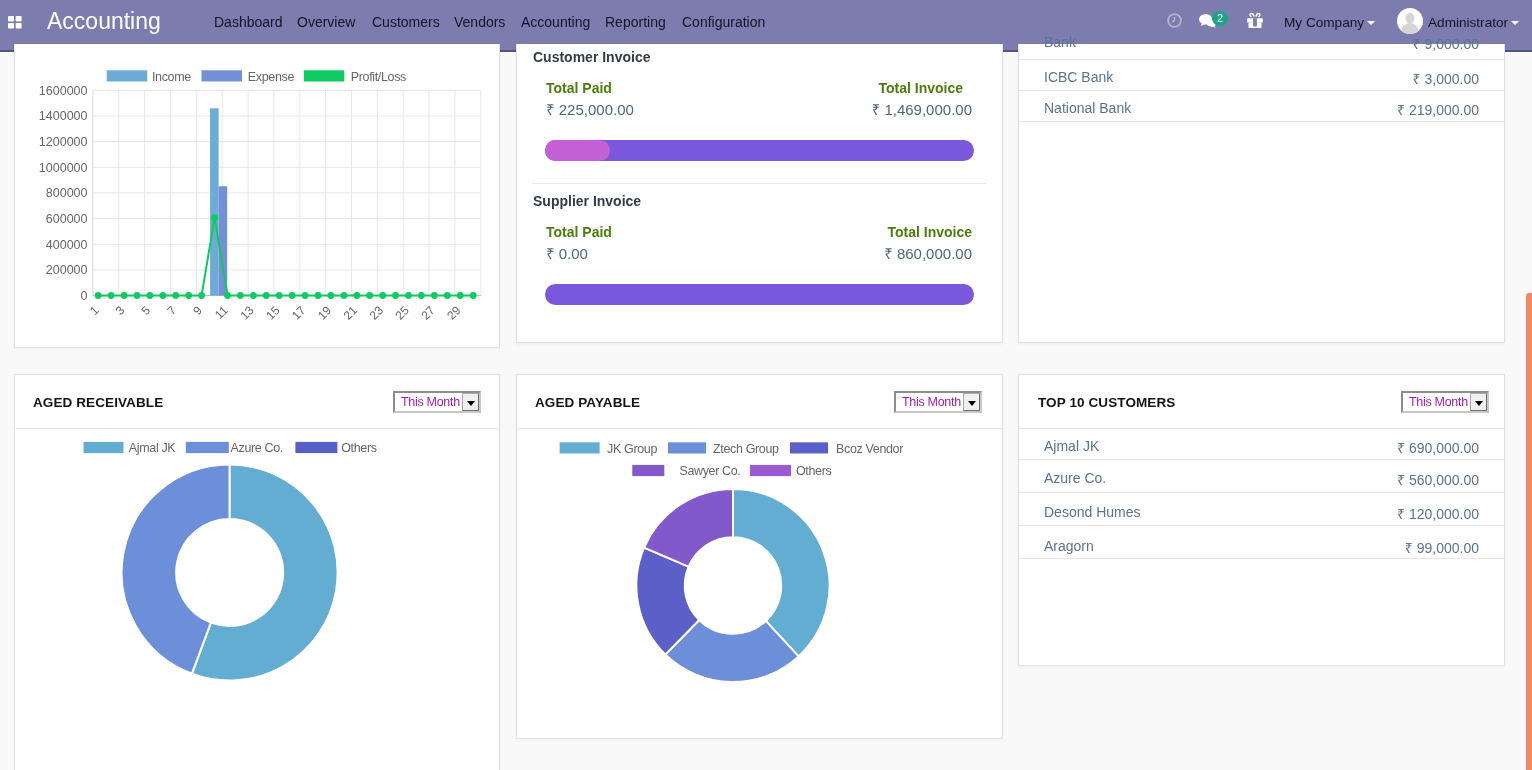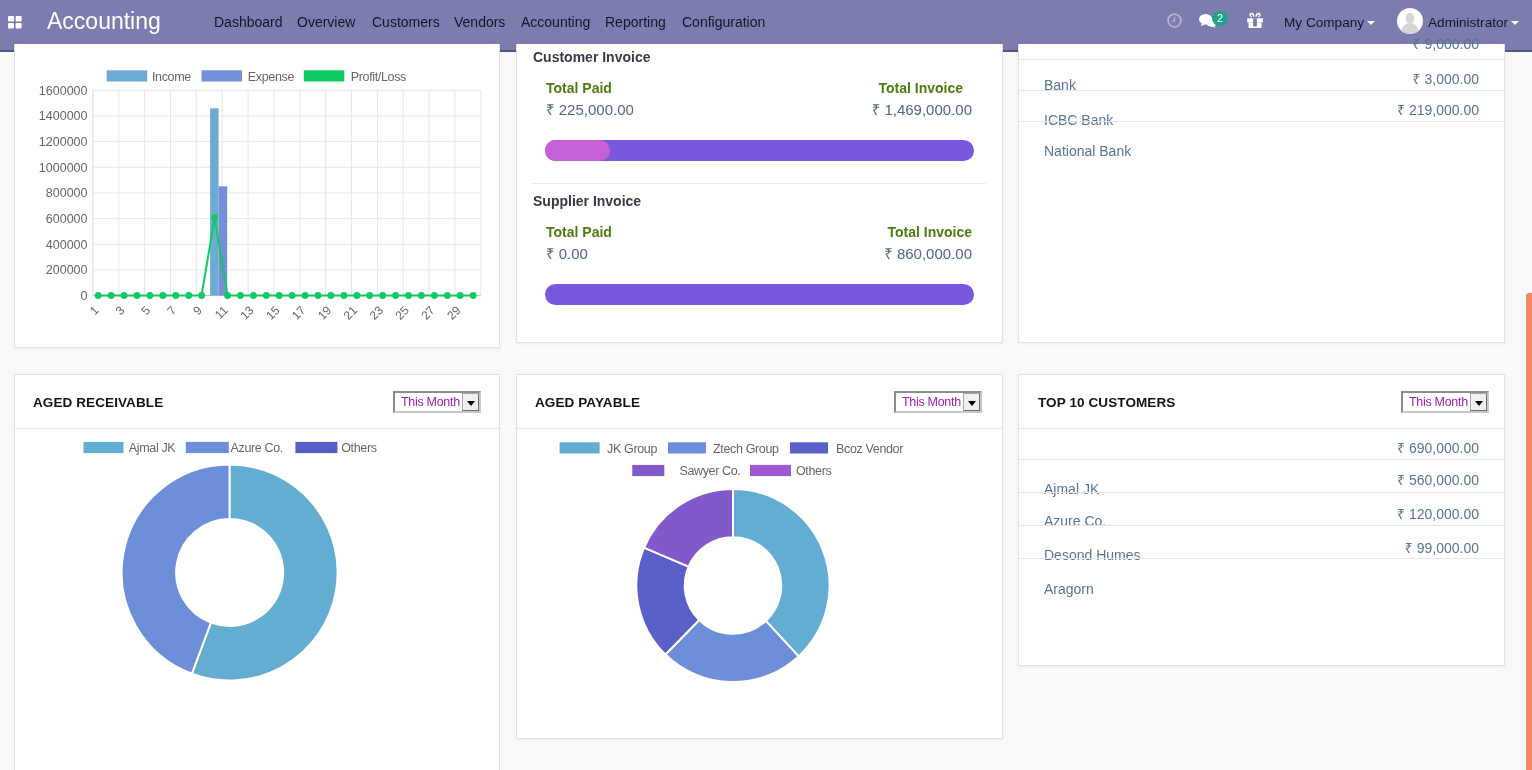--- a/index.html
+++ b/index.html
@@ -20,21 +20,21 @@
 .hdr .t{position:absolute;top:19.5px;font-size:13.5px;font-weight:bold;color:#141414;letter-spacing:.1px;}
 .sel{position:absolute;top:16px;width:88px;height:22px;background:#fff;overflow:hidden;white-space:nowrap;
 border-top:2px solid #8d8d8d;border-left:2px solid #8d8d8d;
 border-bottom:2px solid #c8c8c8;border-right:2px solid #c8c8c8;font-size:12.5px;color:#a21caf;}
 .sel .tx{position:absolute;left:6px;top:1.5px;letter-spacing:-0.3px;}
 .sel .btn{position:absolute;right:0;top:0;width:17px;height:18px;background:#f0f0f0;
 border:1px solid #a9a9a9;border-right-color:#6f6f6f;border-bottom-color:#6f6f6f;}
 .sel .btn:after{content:"";position:absolute;left:4px;top:6.5px;border:4px solid transparent;border-top:5px solid #000;border-bottom:none;}
 .row{position:absolute;left:0;right:0;height:31px;border-bottom:1px solid #e6e6e6;
 font-size:14px;color:#5b7491;}
-.row .n{position:absolute;left:25px;top:9px;margin-top:43px;}
+.row .n{position:absolute;left:25px;top:9px;}
 .row .v{position:absolute;right:25px;top:9px;}
 .sect{font-size:14px;font-weight:bold;color:#343b46;}
 .lbl{font-size:14px;font-weight:bold;color:#4d7c0f;}
 .val{font-size:15px;color:#50677f;}
 .pbar{position:absolute;height:21px;border-radius:10.5px;background:#7a58dd;}
 .pseg{position:absolute;left:0;top:0;height:21px;border-radius:10.5px;background:#c561d6;}
 #sb{position:absolute;left:1526px;top:293px;width:6px;height:477px;background:#ef8a63;border-radius:3px 0 0 0;}
 </style></head><body>
 <div id="nav">
   <svg style="position:absolute;left:8px;top:16px" width="14" height="13" viewBox="0 0 14 13">

